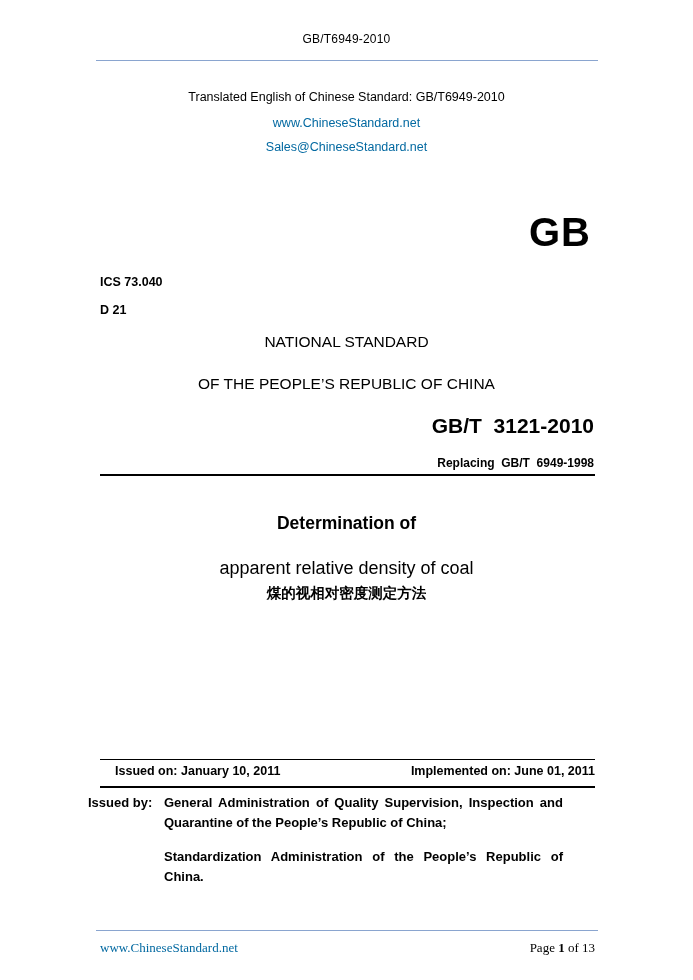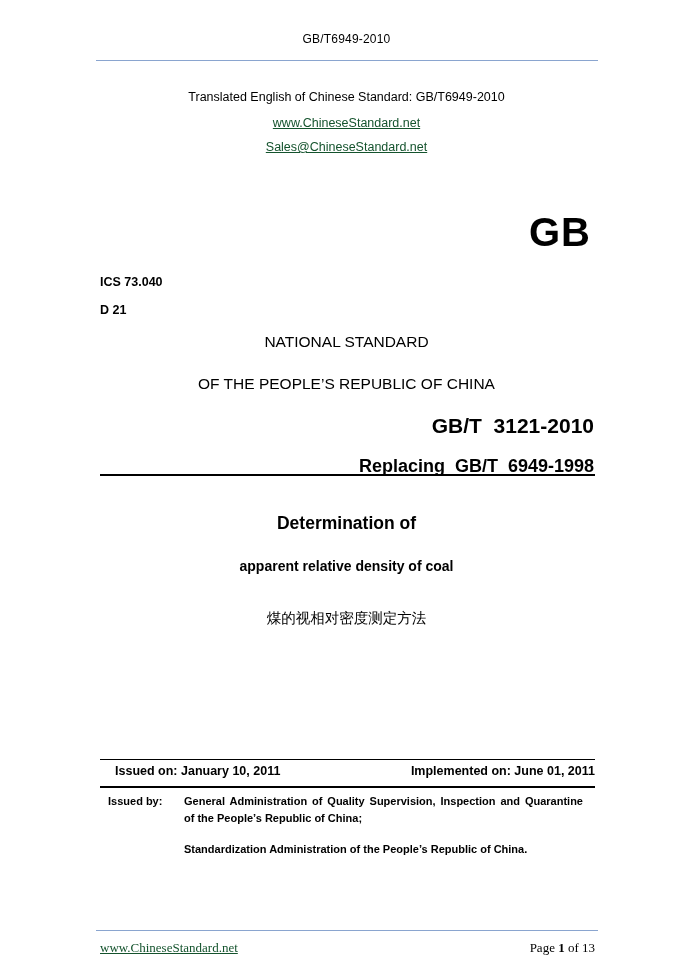--- a/index.html
+++ b/index.html
@@ -27,22 +27,21 @@
   }
   .header-rule {
     top: 60px;
     left: 96px;
     width: 502px;
     border-top: 1px solid #8aa5cf;
   }
 
   .translated-line { top: 90px; font-size: 12.5px; }
   .link {
-    color: #14532d;
-    text-decoration: underline;
+    color: #0369a1;
     cursor: pointer;
   }
   .website-line { top: 116px; font-size: 12.5px; }
   .email-line { top: 140px; font-size: 12.5px; }
 
   .gb-logo {
     top: 210px;
     right: 102px;
     font-size: 40px;
     font-weight: bold;
@@ -58,34 +57,34 @@
   .std-number {
     top: 414px;
     right: 99px;
     font-size: 21px;
     font-weight: bold;
     white-space: pre-wrap;
   }
   .replacing {
     top: 456px;
     right: 99px;
-    font-size: 18px;
+    font-size: 12px;
     font-weight: bold;
     white-space: pre-wrap;
   }
   .black-rule-1 {
     top: 474px;
     left: 100px;
     width: 495px;
     border-top: 2px solid #000000;
   }
 
   .title-line1 { top: 513px; font-size: 17.5px; font-weight: bold; }
-  .title-line2 { top: 558px; font-size: 14px; font-weight: bold; }
-  .title-cn { top: 609px; font-size: 14.5px; }
+  .title-line2 { top: 558px; font-size: 18px; font-weight: normal; }
+  .title-cn { top: 584px; font-size: 14.5px; font-weight: bold; }
 
   .dates-rule-top {
     top: 759px;
     left: 100px;
     width: 495px;
     border-top: 1px solid #000000;
   }
   .dates-row {
     top: 764px;
     left: 108px;
@@ -98,23 +97,23 @@
   }
   .dates-rule-bottom {
     top: 786px;
     left: 100px;
     width: 495px;
     border-top: 2px solid #000000;
   }
 
   .issuer-block {
     top: 793px;
-    left: 108px;
+    left: 88px;
     width: 492px;
-    font-size: 11px;
+    font-size: 13px;
     font-weight: bold;
     line-height: 1.55;
   }
   .issuer-row { display: flex; }
   .issuer-label { width: 76px; flex: 0 0 76px; }
   .issuer-body { flex: 1; text-align: justify; }
   .issuer-body p { margin: 0 17px 14px 0; }
 
   .footer-rule {
     top: 930px;

